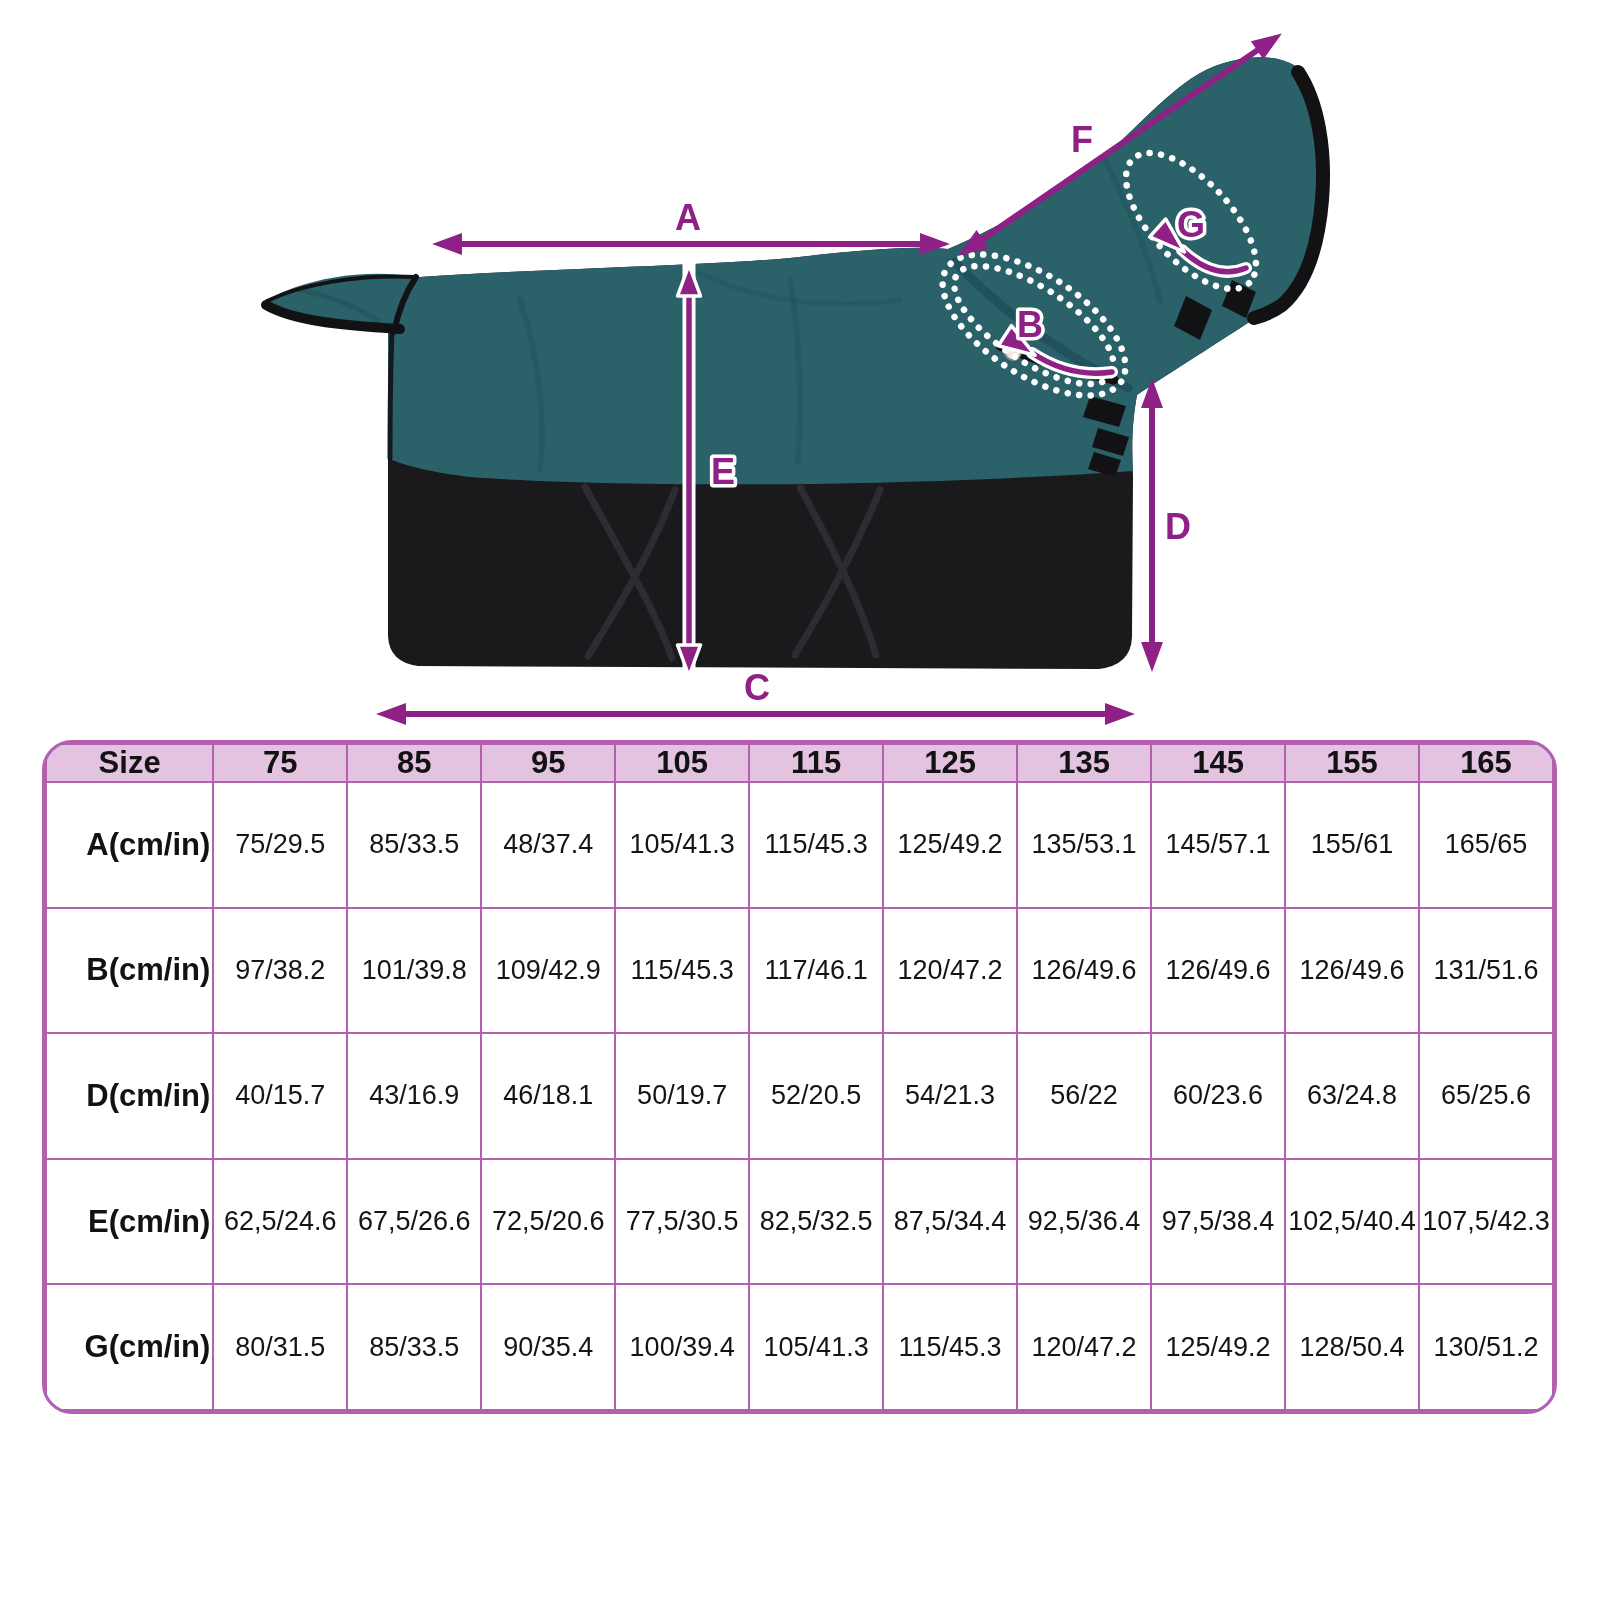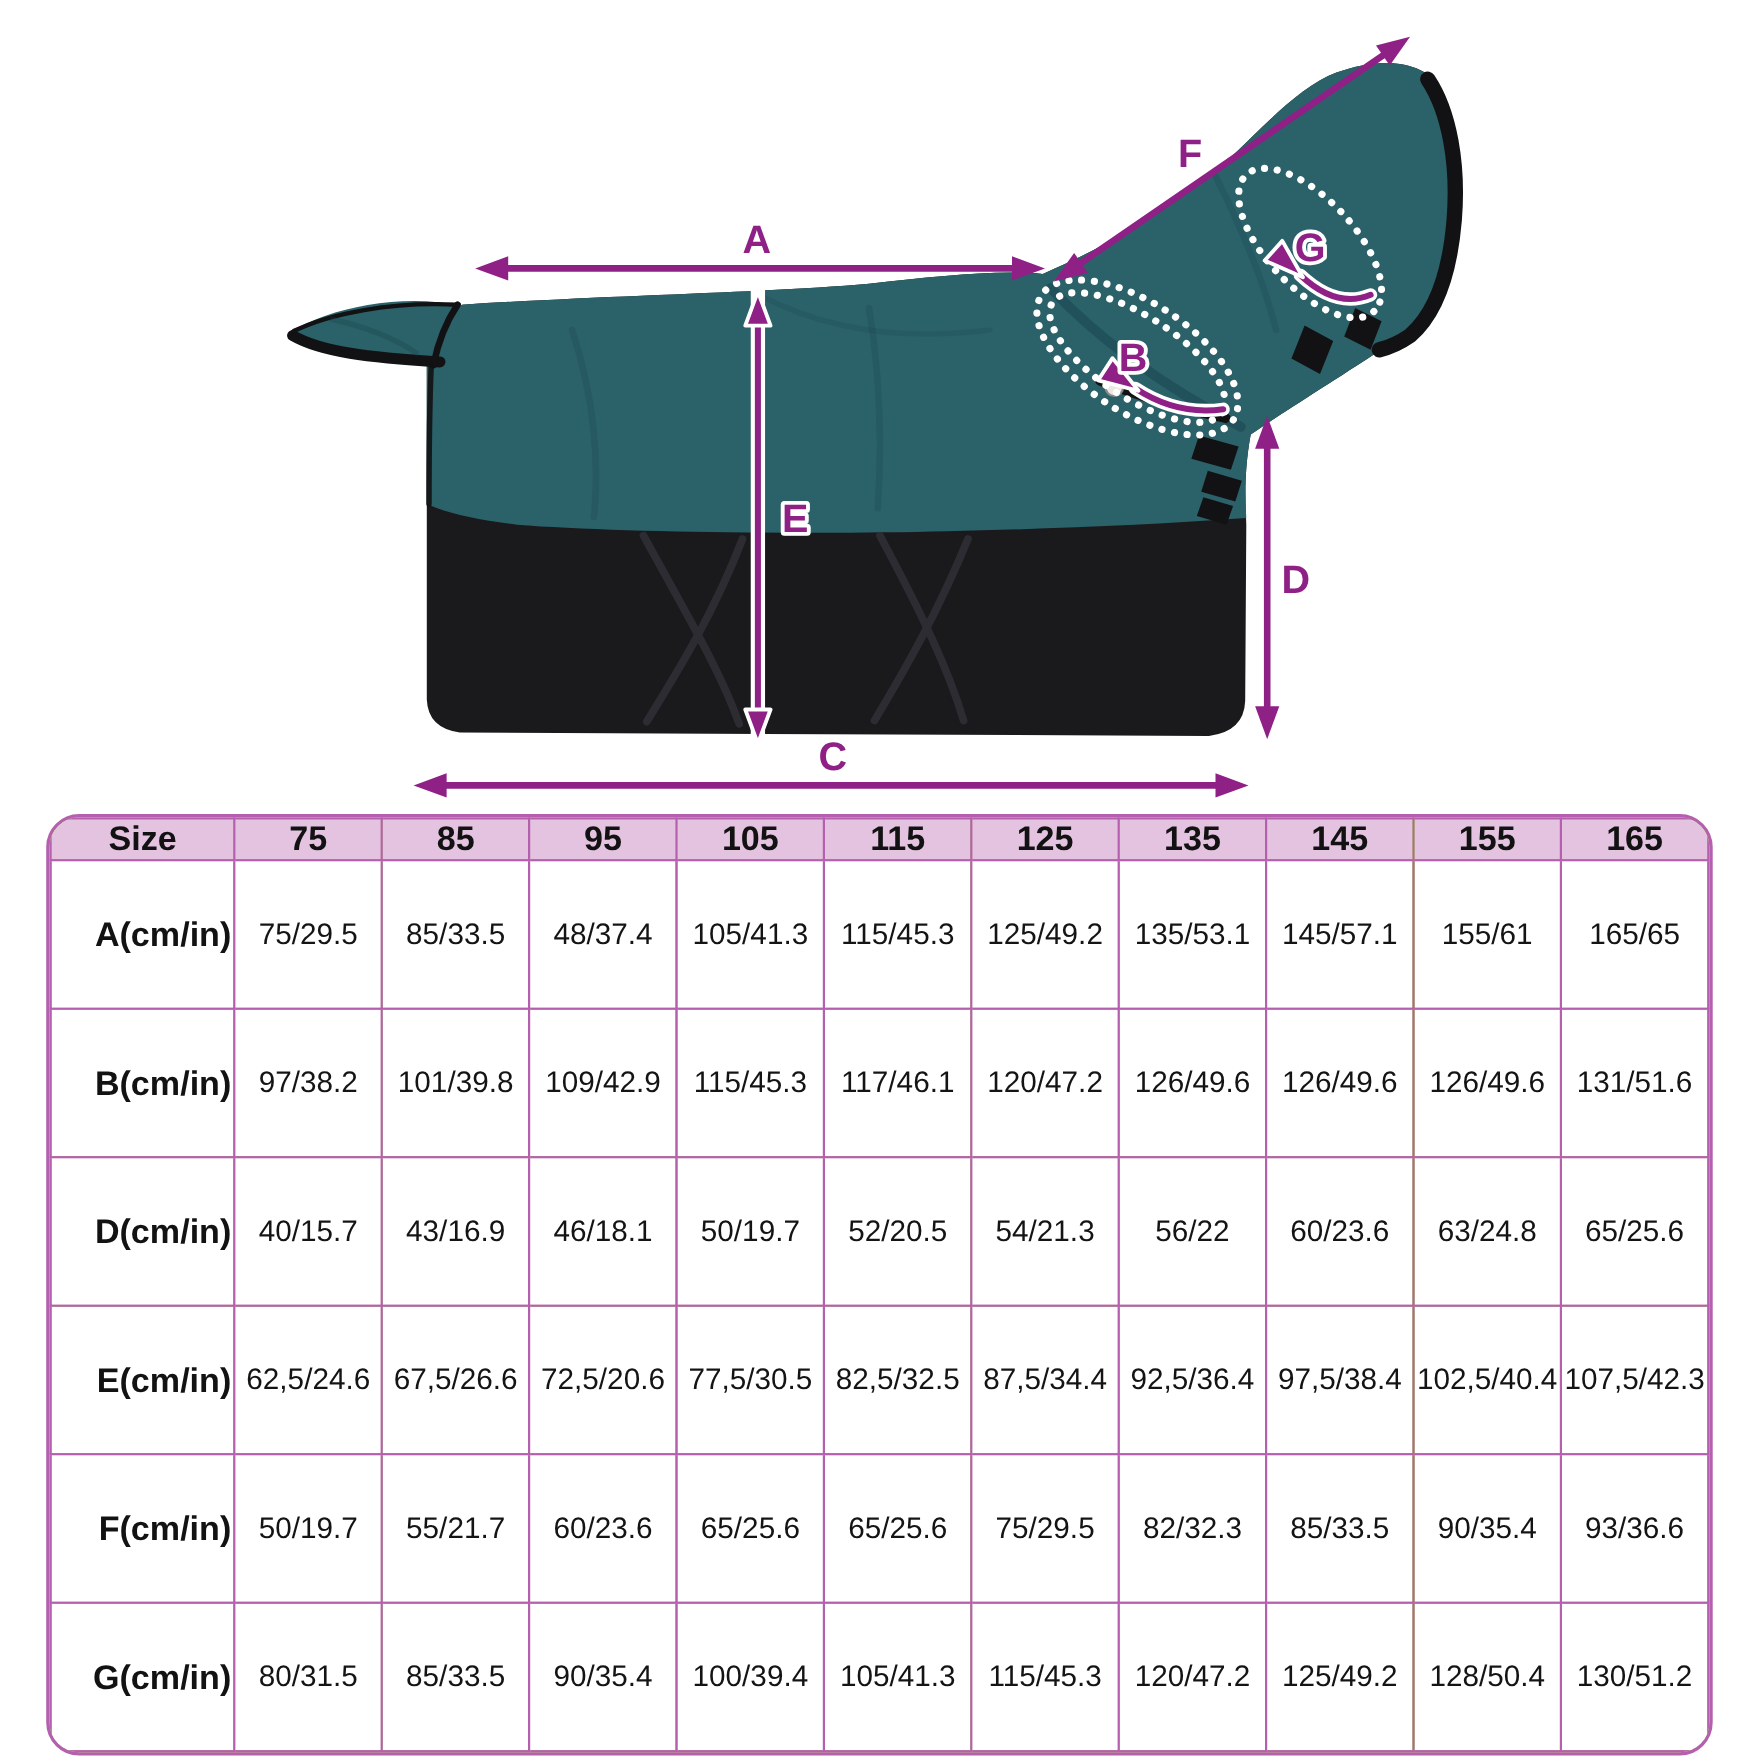--- a/index.html
+++ b/index.html
@@ -6,22 +6,22 @@
   .canvas{position:relative;width:1600px;height:1600px;background:#fff;overflow:hidden;
           font-family:"Liberation Sans",sans-serif;}
   .diagram-svg{position:absolute;left:0;top:0;}
 
   
   .measure-label{font-family:"Liberation Sans",sans-serif;font-weight:700;font-size:36px;
     fill:#8e2086;stroke:#ffffff;stroke-width:7px;paint-order:stroke fill;stroke-linejoin:round;
     text-anchor:middle;}
 
   
-  .table-wrap{position:absolute;left:42px;top:740px;width:1515px;height:856px;
-    border:3px solid #b560ae;border-radius:30px;overflow:hidden;background:#bef264;box-sizing:border-box;}
+  .table-wrap{position:absolute;left:42px;top:740px;width:1515px;height:674px;
+    border:3px solid #b560ae;border-radius:30px;overflow:hidden;background:#3b82f6;box-sizing:border-box;}
   table.size-table{width:100%;height:100%;border-collapse:collapse;table-layout:fixed;}
   .size-table th,.size-table td{border:2px solid #b560ae;text-align:center;vertical-align:middle;
     padding:0 2px;white-space:nowrap;overflow:hidden;}
   .size-table thead th{background:#e4c3e0;font-size:31px;font-weight:700;color:#121212;}
   .size-table tbody th{background:#ffffff;font-size:31px;font-weight:700;color:#121212;text-align:right;}
   .size-table tbody td{background:#ffffff;font-size:27px;font-weight:400;color:#141414;}
   .size-table tr{height:12.5%;}
 </style>
 </head>
 <body>
@@ -250,33 +250,20 @@
             <td>72,5/20.6</td>
             <td>77,5/30.5</td>
             <td>82,5/32.5</td>
             <td>87,5/34.4</td>
             <td>92,5/36.4</td>
             <td>97,5/38.4</td>
             <td>102,5/40.4</td>
             <td>107,5/42.3</td>
           </tr>
           <tr>
-            <th>F(cm/in)</th>
-            <td>50/19.7</td>
-            <td>55/21.7</td>
-            <td>60/23.6</td>
-            <td>65/25.6</td>
-            <td>65/25.6</td>
-            <td>75/29.5</td>
-            <td>82/32.3</td>
-            <td>85/33.5</td>
-            <td>90/35.4</td>
-            <td>93/36.6</td>
-          </tr>
-          <tr>
             <th>G(cm/in)</th>
             <td>80/31.5</td>
             <td>85/33.5</td>
             <td>90/35.4</td>
             <td>100/39.4</td>
             <td>105/41.3</td>
             <td>115/45.3</td>
             <td>120/47.2</td>
             <td>125/49.2</td>
             <td>128/50.4</td>

